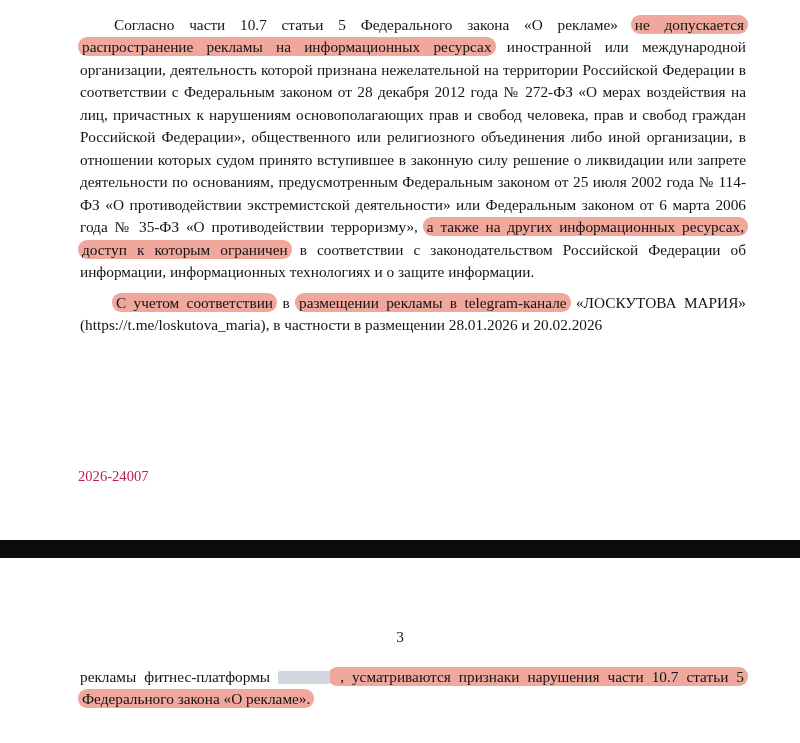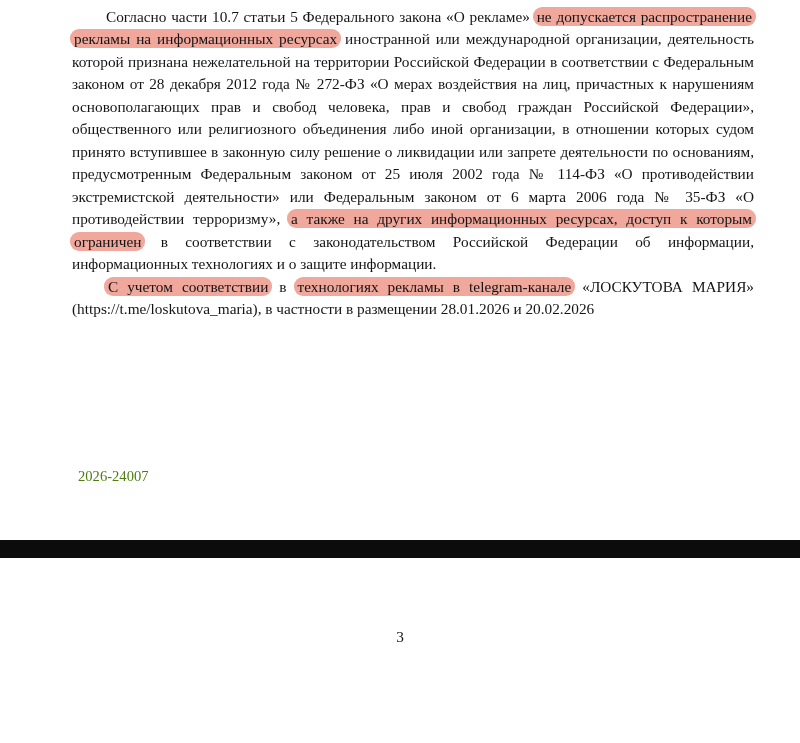--- a/index.html
+++ b/index.html
@@ -47,41 +47,41 @@
     background: #ffffff;
   }
   .body-text {
     font-size: 15.3px;
     line-height: 1.47;
     text-align: justify;
     text-justify: inter-word;
     color: #141414;
   }
   .para {
-    margin: 0;
+    margin: 8px;
     text-indent: 34px;
     padding: 0 46px 0 72px;
   }
   .para.noindent {
     text-indent: 0;
   }
   .hl {
     background: #f0a79c;
     border-radius: 9px;
     padding: 1px 4px;
     margin: 0 -2px;
     box-decoration-break: clone;
     -webkit-box-decoration-break: clone;
   }
   .docnum {
     position: absolute;
     left: 78px;
     top: 468px;
     font-size: 14.6px;
-    color: #4d7c0f;
+    color: #be185d;
     text-align: center;
   }
   .pagenum {
     position: absolute;
     left: 0;
     top: 70px;
     width: 800px;
     text-align: center;
     font-size: 15.3px;
     color: #141414;
@@ -108,24 +108,27 @@
   }
 </style>
 </head>
 <body>
 
 <div class="page">
 
   <div class="doc-top">
     <div class="body-text top-pad">
       <p class="para" id="p1"><span>Согласно части 10.7 статьи 5 Федерального закона «О рекламе» </span><span class="hl">не допускается распространение рекламы на информационных ресурсах</span><span> иностранной или международной организации, деятельность которой признана нежелательной на территории Российской Федерации в соответствии с Федеральным законом от 28 декабря 2012 года № 272-ФЗ «О мерах воздействия на лиц, причастных к нарушениям основополагающих прав и свобод человека, прав и свобод граждан Российской Федерации», общественного или религиозного объединения либо иной организации, в отношении которых судом принято вступившее в законную силу решение о ликвидации или запрете деятельности по основаниям, предусмотренным Федеральным законом от 25 июля 2002 года № 114-ФЗ «О противодействии экстремистской деятельности» или Федеральным законом от 6 марта 2006 года № 35-ФЗ «О противодействии терроризму», </span><span class="hl">а также на других информационных ресурсах, доступ к которым ограничен</span><span> в соответствии с законодательством Российской Федерации об информации, информационных технологиях и о защите информации.</span></p>
-      <p class="para" id="p5"><span class="hl">С учетом соответствии</span><span> в </span><span class="hl">технологиях рекламы в telegram-канале</span><span>  «ЛОСКУТОВА МАРИЯ» (https://t.me/loskutova_maria), в частности в размещении 28.01.2026 и 20.02.2026</span></p>
+      <p class="para" id="p5"><span class="hl">С учетом соответствии</span><span> в </span><span class="hl">размещении рекламы в telegram-канале</span><span>  «ЛОСКУТОВА МАРИЯ» (https://t.me/loskutova_maria), в частности в размещении 28.01.2026 и 20.02.2026</span></p>
     </div>
     <div class="docnum">2026-24007</div>
   </div>
 
   <div class="gap"></div>
 
   <div class="doc-bottom">
     <div class="pagenum">3</div>
+    <div class="bottom-para body-text">
+      <p class="para noindent" id="p6"><span>рекламы   фитнес-платформы  </span><span class="redact"></span><span class="hl"> ,  усматриваются   признаки   нарушения   части   10.7 статьи 5 Федерального закона «О рекламе».</span></p>
+    </div>
   </div>
 
 </div>
 
 </body></html>

